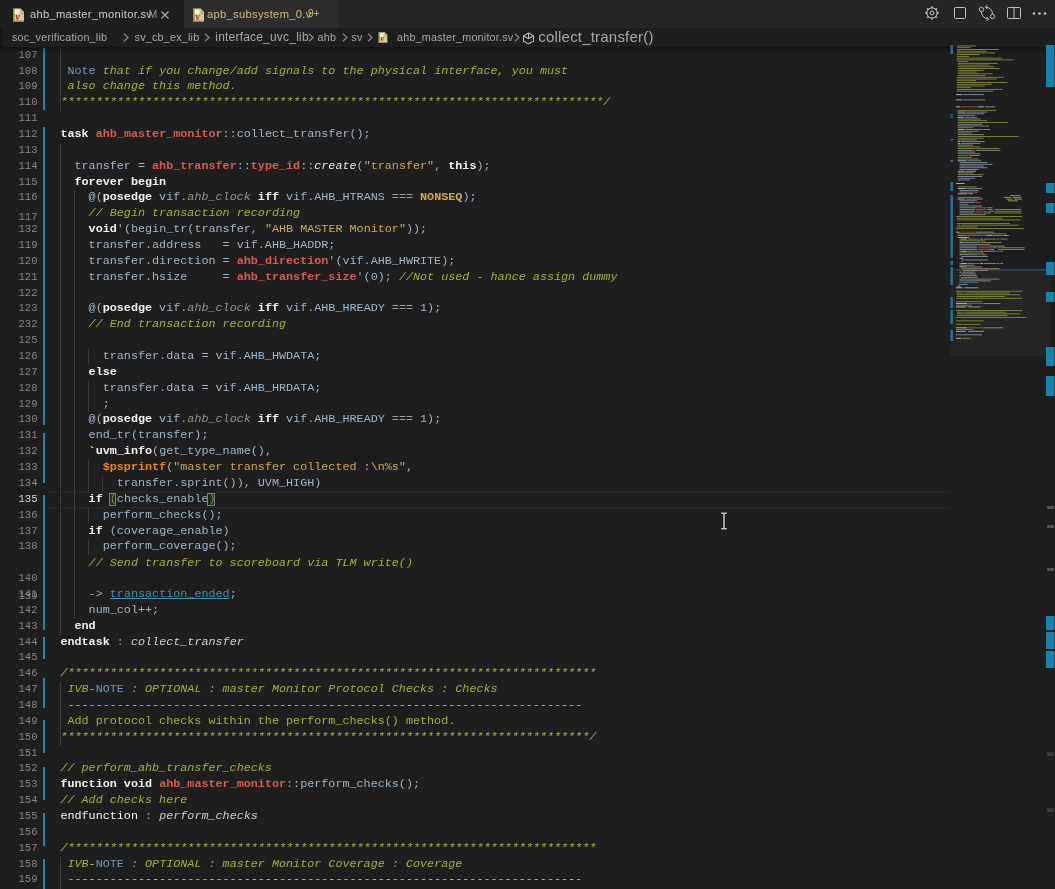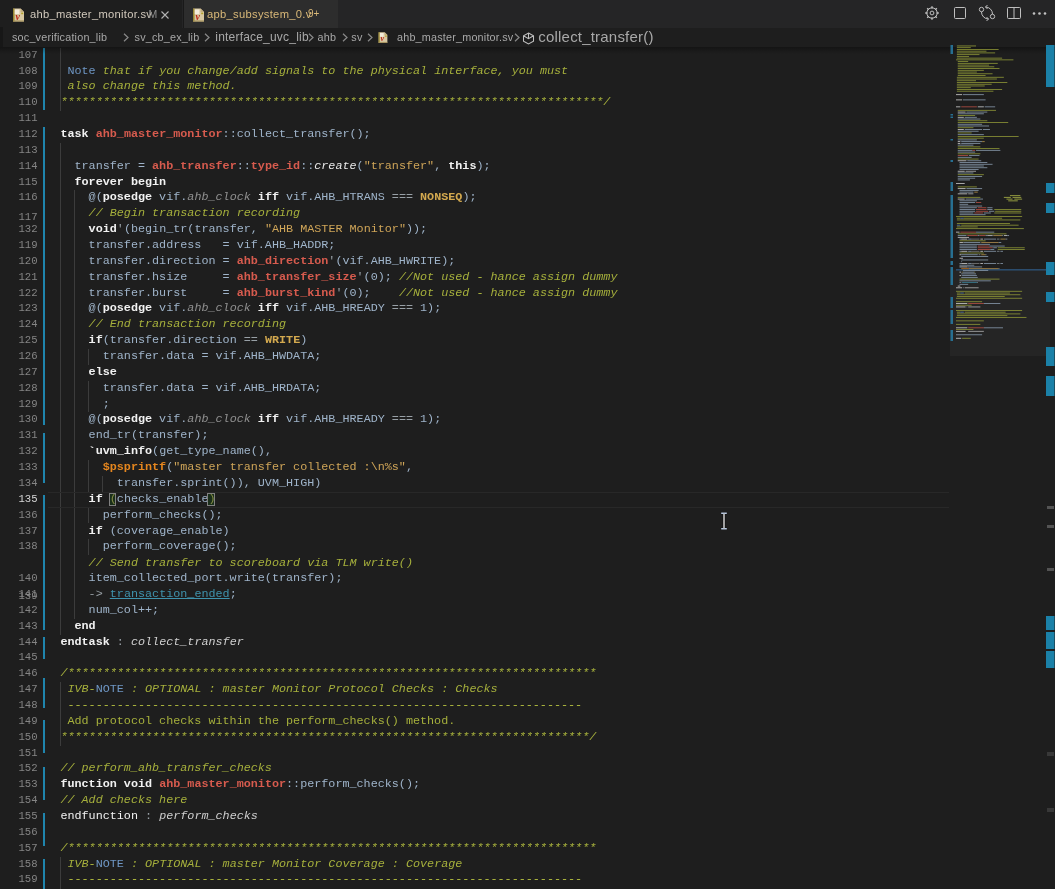--- a/index.html
+++ b/index.html
@@ -6,39 +6,36 @@
     <div class="cl" style="top:95.28px"><span style="color:#a6b03c;font-style:italic">*****************************************************************************/</span></div>
     <div class="cl" style="top:127.00px"><span style="color:#f2f2f2;font-weight:bold">task</span><span style="color:#9fb4ca"> </span><span style="color:#d75b4e;font-weight:bold">ahb_master_monitor</span><span style="color:#9fb4ca">::collect_transfer();</span></div>
     <div class="cl" style="top:158.72px"><span style="color:#9fb4ca">  transfer = </span><span style="color:#d75b4e;font-weight:bold">ahb_transfer</span><span style="color:#9fb4ca">::</span><span style="color:#d75b4e;font-weight:bold">type_id</span><span style="color:#9fb4ca">::</span><span style="color:#e8e8e8;font-style:italic">create</span><span style="color:#9fb4ca">(</span><span style="color:#cfa558">"transfer"</span><span style="color:#9fb4ca">, </span><span style="color:#f2f2f2;font-weight:bold">this</span><span style="color:#9fb4ca">);</span></div>
     <div class="cl" style="top:174.58px"><span style="color:#9fb4ca">  </span><span style="color:#f2f2f2;font-weight:bold">forever begin</span></div>
     <div class="cl" style="top:190.44px"><span style="color:#9fb4ca">    @(</span><span style="color:#f2f2f2;font-weight:bold">posedge</span><span style="color:#9fb4ca"> vif.</span><span style="color:#909090;font-style:italic">ahb_clock</span><span style="color:#9fb4ca"> </span><span style="color:#f2f2f2;font-weight:bold">iff</span><span style="color:#9fb4ca"> vif.AHB_HTRANS </span><span style="color:#98a0a6">===</span><span style="color:#9fb4ca"> </span><span style="color:#d3a94f;font-weight:bold">NONSEQ</span><span style="color:#9fb4ca">);</span></div>
     <div class="cl" style="top:206.30px"><span style="color:#a6b03c;font-style:italic">    // Begin transaction recording</span></div>
     <div class="cl" style="top:222.16px"><span style="color:#9fb4ca">    </span><span style="color:#f2f2f2;font-weight:bold">void</span><span style="color:#98a0a6">'</span><span style="color:#9fb4ca">(begin_tr(transfer, </span><span style="color:#cfa558">"AHB MASTER Monitor"</span><span style="color:#9fb4ca">));</span></div>
     <div class="cl" style="top:238.02px"><span style="color:#9fb4ca">    transfer.address   = vif.AHB_HADDR;</span></div>
     <div class="cl" style="top:253.88px"><span style="color:#9fb4ca">    transfer.direction = </span><span style="color:#d75b4e;font-weight:bold">ahb_direction</span><span style="color:#98a0a6">'</span><span style="color:#9fb4ca">(vif.AHB_HWRITE);</span></div>
     <div class="cl" style="top:269.74px"><span style="color:#9fb4ca">    transfer.hsize     = </span><span style="color:#d75b4e;font-weight:bold">ahb_transfer_size</span><span style="color:#98a0a6">'</span><span style="color:#9fb4ca">(0); </span><span style="color:#a6b03c;font-style:italic">//Not used - hance assign dummy</span></div>
-    <div class="cl" style="top:285.60px"><span style="color:#9fb4ca">    transfer.burst     = </span><span style="color:#d75b4e;font-weight:bold">ahb_burst_kind</span><span style="color:#98a0a6">'</span><span style="color:#9fb4ca">(0);    </span><span style="color:#a6b03c;font-style:italic">//Not used - hance assign dummy</span></div>
     <div class="cl" style="top:301.46px"><span style="color:#9fb4ca">    @(</span><span style="color:#f2f2f2;font-weight:bold">posedge</span><span style="color:#9fb4ca"> vif.</span><span style="color:#909090;font-style:italic">ahb_clock</span><span style="color:#9fb4ca"> </span><span style="color:#f2f2f2;font-weight:bold">iff</span><span style="color:#9fb4ca"> vif.AHB_HREADY </span><span style="color:#98a0a6">===</span><span style="color:#9fb4ca"> 1);</span></div>
     <div class="cl" style="top:317.32px"><span style="color:#a6b03c;font-style:italic">    // End transaction recording</span></div>
-    <div class="cl" style="top:333.18px"><span style="color:#9fb4ca">    </span><span style="color:#f2f2f2;font-weight:bold">if</span><span style="color:#9fb4ca">(transfer.direction </span><span style="color:#98a0a6">==</span><span style="color:#9fb4ca"> </span><span style="color:#d3a94f;font-weight:bold">WRITE</span><span style="color:#9fb4ca">)</span></div>
     <div class="cl" style="top:349.04px"><span style="color:#9fb4ca">      transfer.data = vif.AHB_HWDATA;</span></div>
     <div class="cl" style="top:364.90px"><span style="color:#9fb4ca">    </span><span style="color:#f2f2f2;font-weight:bold">else</span></div>
     <div class="cl" style="top:380.76px"><span style="color:#9fb4ca">      transfer.data = vif.AHB_HRDATA;</span></div>
     <div class="cl" style="top:396.62px"><span style="color:#9fb4ca">      ;</span></div>
     <div class="cl" style="top:412.48px"><span style="color:#9fb4ca">    @(</span><span style="color:#f2f2f2;font-weight:bold">posedge</span><span style="color:#9fb4ca"> vif.</span><span style="color:#909090;font-style:italic">ahb_clock</span><span style="color:#9fb4ca"> </span><span style="color:#f2f2f2;font-weight:bold">iff</span><span style="color:#9fb4ca"> vif.AHB_HREADY </span><span style="color:#98a0a6">===</span><span style="color:#9fb4ca"> 1);</span></div>
     <div class="cl" style="top:428.34px"><span style="color:#9fb4ca">    end_tr(transfer);</span></div>
     <div class="cl" style="top:444.20px"><span style="color:#9fb4ca">    </span><span style="color:#f2f2f2;font-weight:bold">`uvm_info</span><span style="color:#9fb4ca">(get_type_name(),</span></div>
     <div class="cl" style="top:460.06px"><span style="color:#9fb4ca">      </span><span style="color:#e5861e;font-weight:bold">$psprintf</span><span style="color:#9fb4ca">(</span><span style="color:#cfa558">"master transfer collected :\n%s"</span><span style="color:#9fb4ca">,</span></div>
     <div class="cl" style="top:475.92px"><span style="color:#9fb4ca">        transfer.sprint()), UVM_HIGH)</span></div>
     <div class="cl" style="top:491.78px"><span style="color:#9fb4ca">    </span><span style="color:#f2f2f2;font-weight:bold">if</span><span style="color:#9fb4ca"> </span><span style="color:#b3a35a">(</span><span style="color:#9fb4ca">checks_enable</span><span style="color:#b3a35a">)</span></div>
     <div class="cl" style="top:507.64px"><span style="color:#9fb4ca">      perform_checks();</span></div>
     <div class="cl" style="top:523.50px"><span style="color:#9fb4ca">    </span><span style="color:#f2f2f2;font-weight:bold">if</span><span style="color:#9fb4ca"> (coverage_enable)</span></div>
     <div class="cl" style="top:539.36px"><span style="color:#9fb4ca">      perform_coverage();</span></div>
     <div class="cl" style="top:556px"><span style="color:#a6b03c;font-style:italic">    // Send transfer to scoreboard via TLM write()</span></div>
-    <div class="cl" style="top:571.08px"><span style="color:#9fb4ca">    item_collected_port.write(transfer);</span></div>
     <div class="cl" style="top:586.94px"><span style="color:#9fb4ca">    </span><span style="color:#98a0a6">-&gt;</span><span style="color:#9fb4ca"> </span><span style="color:#3f93ad;text-decoration:underline">transaction_ended</span><span style="color:#9fb4ca">;</span></div>
     <div class="cl" style="top:602.80px"><span style="color:#9fb4ca">    num_col++;</span></div>
     <div class="cl" style="top:618.66px"><span style="color:#9fb4ca">  </span><span style="color:#f2f2f2;font-weight:bold">end</span></div>
     <div class="cl" style="top:634.52px"><span style="color:#f2f2f2;font-weight:bold">endtask</span><span style="color:#9fb4ca"> </span><span style="color:#98a0a6">:</span><span style="color:#9fb4ca"> </span><span style="color:#cfcfcf;font-style:italic">collect_transfer</span></div>
     <div class="cl" style="top:666.24px"><span style="color:#a6b03c;font-style:italic">/***************************************************************************</span></div>
     <div class="cl" style="top:682.10px"><span style="color:#a6b03c;font-style:italic"> IVB-</span><span style="color:#6e96c4">NOTE</span><span style="color:#a6b03c;font-style:italic"> : OPTIONAL : master Monitor Protocol Checks : Checks</span></div>
     <div class="cl" style="top:697.96px"><span style="color:#a6b03c;font-style:italic"> -------------------------------------------------------------------------</span></div>
     <div class="cl" style="top:713.82px"><span style="color:#a6b03c;"> Add protocol checks within the perform_checks() method.</span></div>
     <div class="cl" style="top:729.68px"><span style="color:#a6b03c;font-style:italic">***************************************************************************/</span></div>
     <div class="cl" style="top:761.40px"><span style="color:#a6b03c;font-style:italic">// perform_ahb_transfer_checks</span></div>
@@ -58,21 +55,21 @@
     <div class="ln" style="top:158.72px">114</div>
     <div class="ln" style="top:174.58px">115</div>
     <div class="ln" style="top:190.44px">116</div>
     <div class="ln" style="top:210px">117</div>
     <div class="ln" style="top:222.16px">132</div>
     <div class="ln" style="top:238.02px">119</div>
     <div class="ln" style="top:253.88px">120</div>
     <div class="ln" style="top:269.74px">121</div>
     <div class="ln" style="top:285.60px">122</div>
     <div class="ln" style="top:301.46px">123</div>
-    <div class="ln" style="top:317.32px">124</div>
+    <div class="ln" style="top:317.32px">232</div>
     <div class="ln" style="top:333.18px">125</div>
     <div class="ln" style="top:349.04px">126</div>
     <div class="ln" style="top:364.90px">127</div>
     <div class="ln" style="top:380.76px">128</div>
     <div class="ln" style="top:396.62px">129</div>
     <div class="ln" style="top:412.48px">130</div>
     <div class="ln" style="top:428.34px">131</div>
     <div class="ln" style="top:444.20px">132</div>
     <div class="ln" style="top:460.06px">133</div>
     <div class="ln" style="top:475.92px">134</div>

